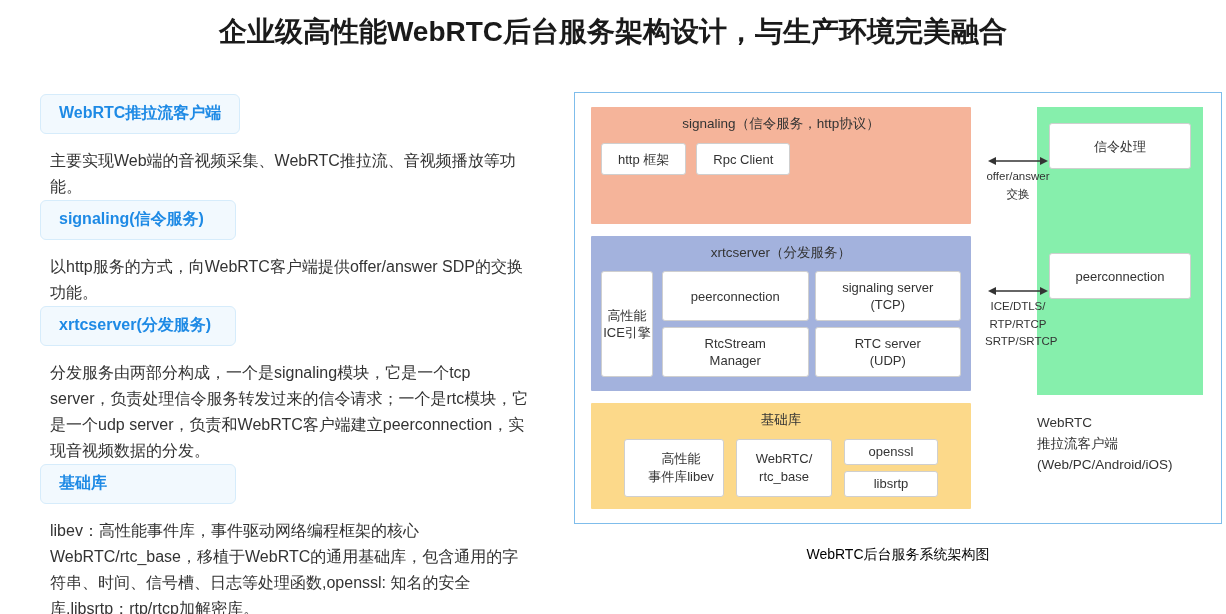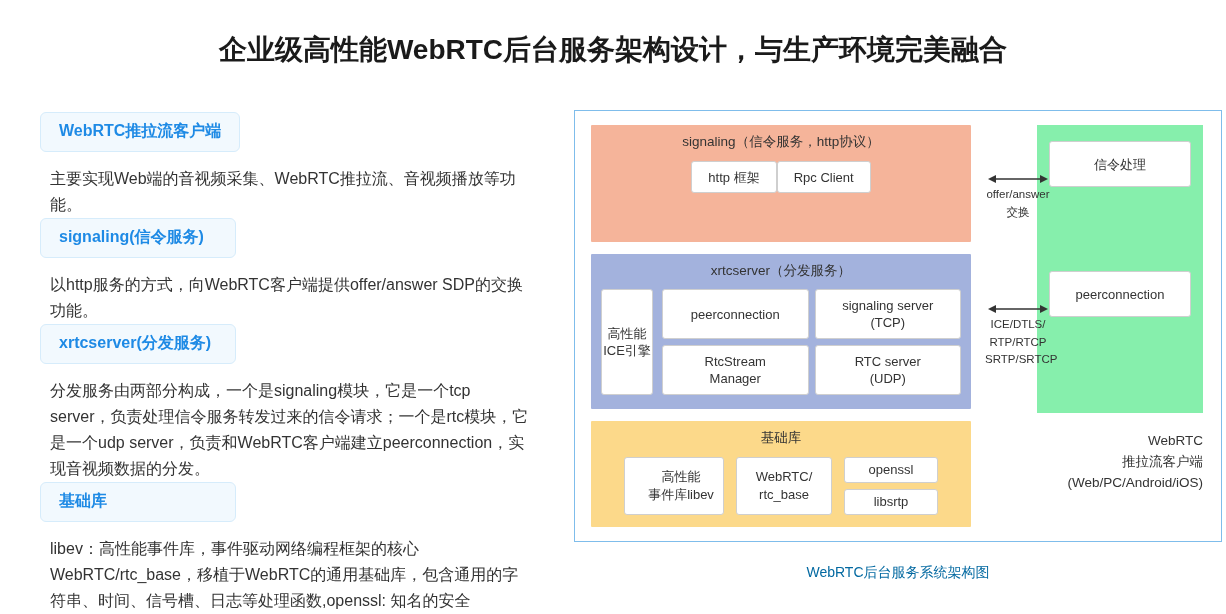--- a/index.html
+++ b/index.html
@@ -16,21 +16,21 @@
     position: relative;
   }
 
   
   .page-title {
     text-align: center;
     font-size: 28px;
     font-weight: bold;
     color: #1a1a1a;
     letter-spacing: 0px;
-    padding-top: 32px;
+    padding-top: 14px;
     padding-bottom: 6px;
     line-height: 1.3;
   }
 
   
   .body-wrap {
     display: flex;
     align-items: flex-start;
     padding: 0 0 0 0;
   }
@@ -136,22 +136,22 @@
     text-align: center;
     font-size: 13px;
     color: #333;
     line-height: 1.35;
     box-sizing: border-box;
   }
 
   
   .sig-row {
     display: flex;
-    gap: 0;
-    justify-content: center;
+    gap: 10px;
+    justify-content: flex-start;
   }
   .sig-row .wbox { height: 32px; padding: 0 16px; }
 
   
   .xrtc-body { display: flex; gap: 9px; }
   .ice-box { width: 52px; height: 106px; font-size: 13px; }
   .xrtc-grid {
     flex: 1;
     display: grid;
     grid-template-columns: 1fr 1fr;
@@ -172,21 +172,21 @@
     height: 288px;
     padding: 16px 12px;
     box-sizing: border-box;
     display: flex;
     flex-direction: column;
   }
   .client-panel .wbox { height: 46px; }
   .cp-spacer-a { height: 84px; }
   .cp-spacer-b { height: 8px; }
   .client-caption {
-    text-align: right;
+    text-align: left;
     font-size: 13.5px;
     color: #333;
     line-height: 1.55;
     margin-top: 18px;
   }
 
   
   .arrow-group {
     position: absolute;
     width: 66px;
@@ -200,21 +200,21 @@
     margin-top: 2px;
     white-space: nowrap;
   }
   #arrow-offer { left: 394px; top: 48px; }
   #arrow-media { left: 394px; top: 178px; }
 
   
   .fig-caption {
     text-align: center;
     font-size: 14px;
-    color: #0369a1;
+    color: #000000;
     width: 648px;
     margin-top: 22px;
   }
 </style>
 </head>
 <body>
 
 <div class="page-title">企业级高性能WebRTC后台服务架构设计，与生产环境完美融合</div>
 
 <div class="body-wrap">

